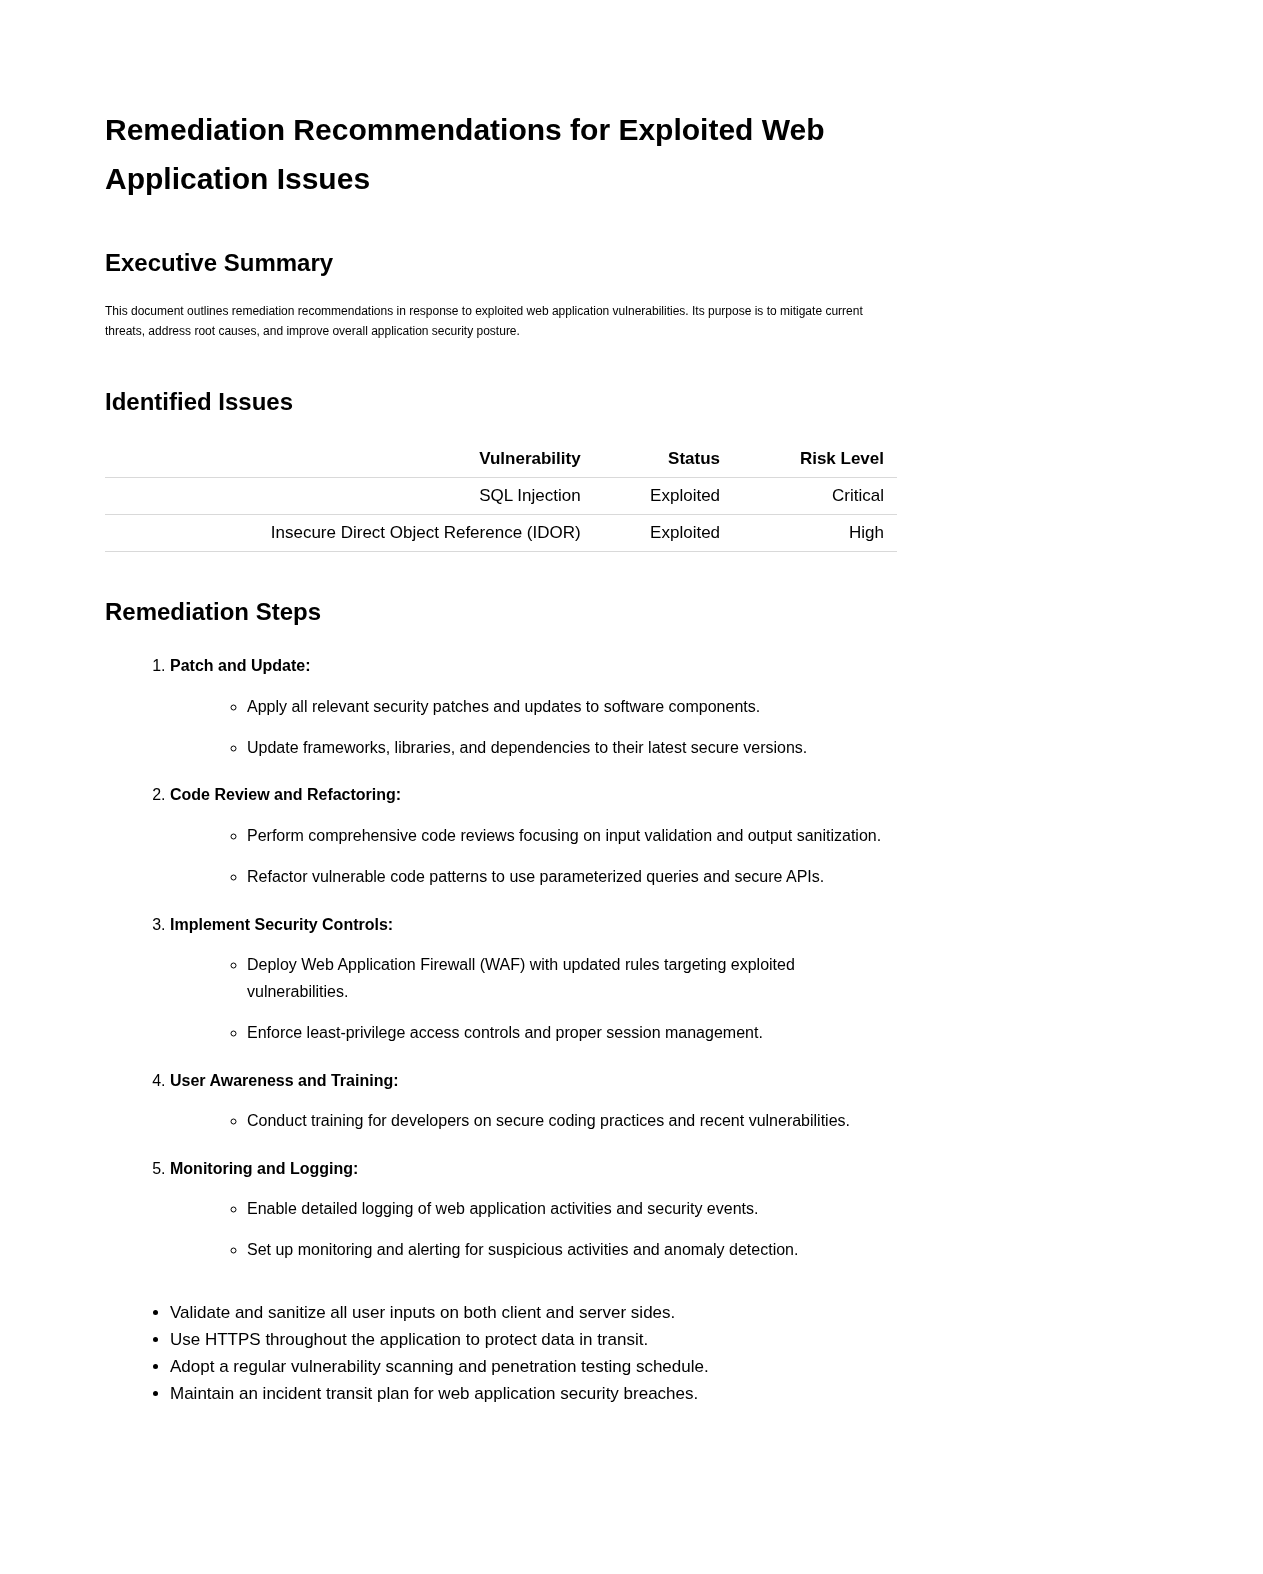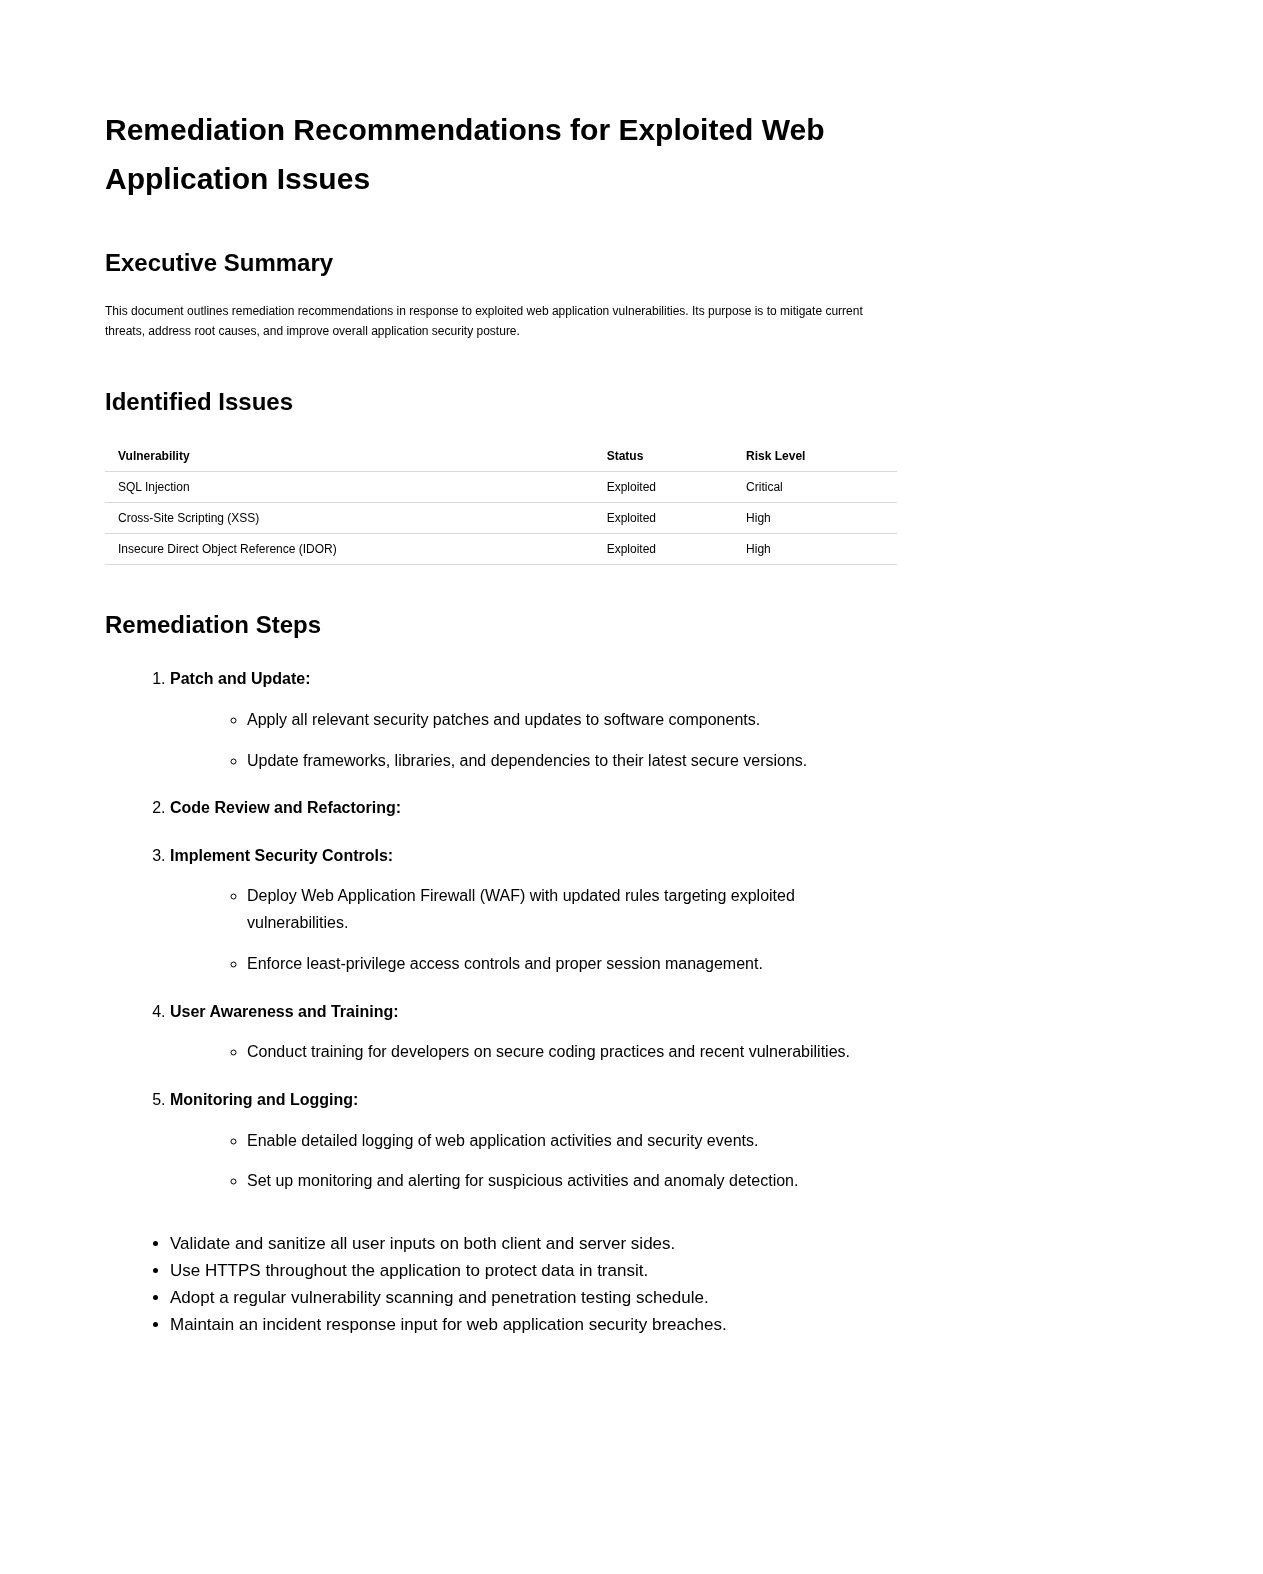--- a/index.html
+++ b/index.html
@@ -33,22 +33,22 @@
     line-height: 1.65;
     margin: 11px 0 16px 0;
   }
   table.issues-table {
     width: 100%;
     border-collapse: collapse;
     margin: 6px 0 0 0;
   }
   table.issues-table th,
   table.issues-table td {
-    text-align: left;
-    font-size: 12px;
+    text-align: right;
+    font-size: 17px;
     padding: 8px 13px;
     border-bottom: 1px solid #d9d9d9;
   }
   table.issues-table th {
     font-weight: bold;
     border-bottom: 1px solid #d9d9d9;
   }
   ol.steps-list {
     margin: 26px 0 0 0;
     padding-left: 65px;
@@ -107,54 +107,52 @@
         <th>Risk Level</th>
       </tr>
     </thead>
     <tbody>
         <tr>
           <td>SQL Injection</td>
           <td>Exploited</td>
           <td>Critical</td>
         </tr>
         <tr>
-          <td>Cross-Site Scripting (XSS)</td>
-          <td>Exploited</td>
-          <td>High</td>
-        </tr>
-        <tr>
           <td>Insecure Direct Object Reference (IDOR)</td>
           <td>Exploited</td>
           <td>High</td>
         </tr>
       </tbody>
   </table>
 
   <h2 class="section-heading">Remediation Steps</h2>
 
   <ol class="steps-list">
       <li><strong>Patch and Update:</strong><ul class="step-sublist">
           <li>Apply all relevant security patches and updates to software components.</li>
           <li>Update frameworks, libraries, and dependencies to their latest secure versions.</li>
         </ul></li>
-      <li><strong>Code Review and Refactoring:</strong></li>
+      <li><strong>Code Review and Refactoring:</strong><ul class="step-sublist">
+          <li>Perform comprehensive code reviews focusing on input validation and output sanitization.</li>
+          <li>Refactor vulnerable code patterns to use parameterized queries and secure APIs.</li>
+        </ul></li>
       <li><strong>Implement Security Controls:</strong><ul class="step-sublist">
           <li>Deploy Web Application Firewall (WAF) with updated rules targeting exploited vulnerabilities.</li>
           <li>Enforce least-privilege access controls and proper session management.</li>
         </ul></li>
       <li><strong>User Awareness and Training:</strong><ul class="step-sublist">
           <li>Conduct training for developers on secure coding practices and recent vulnerabilities.</li>
         </ul></li>
       <li><strong>Monitoring and Logging:</strong><ul class="step-sublist">
           <li>Enable detailed logging of web application activities and security events.</li>
           <li>Set up monitoring and alerting for suspicious activities and anomaly detection.</li>
         </ul></li>
     </ol>
 
 
   <ul class="practices-list">
       <li>Validate and sanitize all user inputs on both client and server sides.</li>
       <li>Use HTTPS throughout the application to protect data in transit.</li>
       <li>Adopt a regular vulnerability scanning and penetration testing schedule.</li>
-      <li>Maintain an incident response input for web application security breaches.</li>
+      <li>Maintain an incident transit plan for web application security breaches.</li>
     </ul>
 
 </div>
 
 </body></html>

